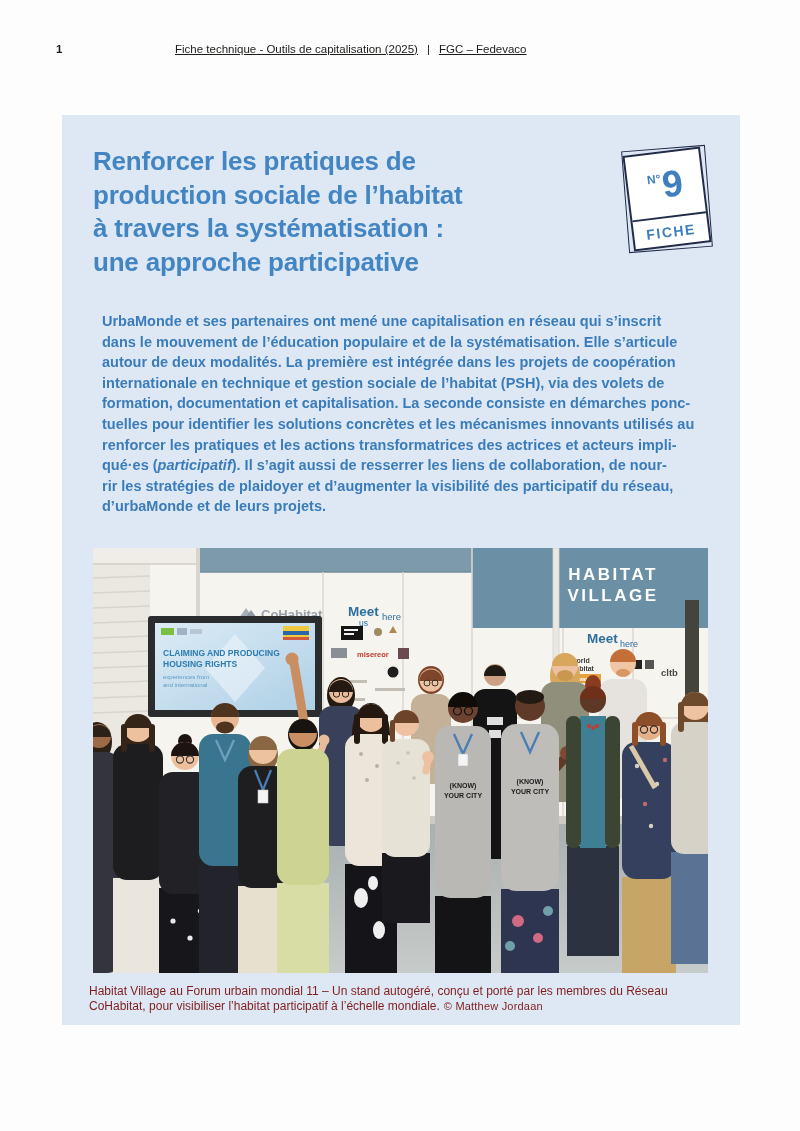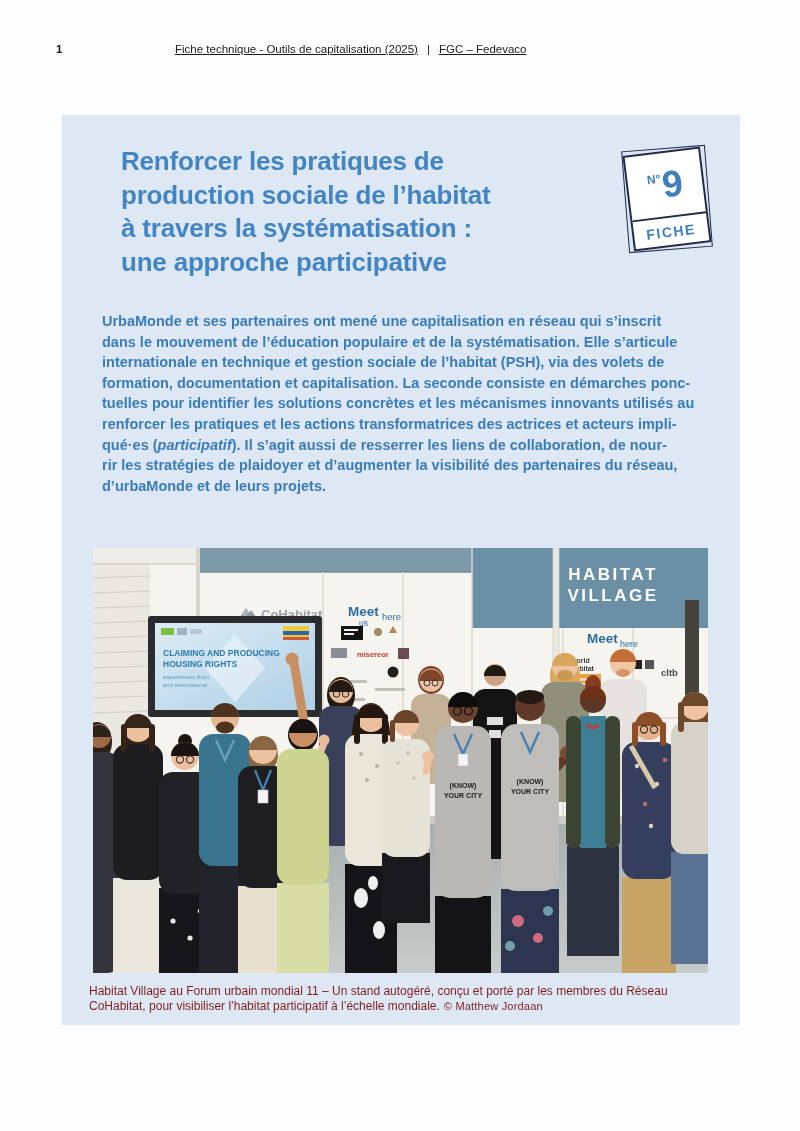--- a/index.html
+++ b/index.html
@@ -5,21 +5,21 @@
   html,body{margin:0;padding:0;}
   body{
     width:800px;height:1131px;position:relative;background:#fdfdfd;
     font-family:"Liberation Sans",sans-serif;overflow:hidden;
   }
   .header-num{position:absolute;left:56px;top:43px;font-size:11.5px;font-weight:bold;color:#1d1d1b;}
   .header-title{position:absolute;left:175px;top:43px;font-size:11.5px;color:#1d1d1b;}
   .header-title span{display:inline-block;text-decoration:underline;}
   .header-sep{margin:0 9px;color:#1d1d1b;}
   .card{position:absolute;left:62px;top:115px;width:678px;height:910px;background:#dee8f4;}
-  .title{position:absolute;left:31px;top:30px;font-size:26px;font-weight:bold;color:#4285c2;letter-spacing:-0.2px;margin-left:28px;}
+  .title{position:absolute;left:31px;top:30px;font-size:26px;font-weight:bold;color:#4285c2;letter-spacing:-0.2px;}
   .title div{line-height:33.5px;white-space:nowrap;}
   .badge-wrap{position:absolute;left:566px;top:36px;width:78px;height:96px;transform:rotate(-7deg);}
   .badge{position:absolute;inset:0;background:#ffffff;border:2.5px solid #202c49;display:flex;flex-direction:column;box-sizing:border-box;}
   .badge::after{content:"";position:absolute;inset:-5px;border:1.6px solid #202c49;transform:rotate(2.5deg);pointer-events:none;}
   .badge-top{flex:1;display:flex;align-items:center;justify-content:center;border-bottom:2.5px solid #202c49;}
   .badge-no{font-size:12px;font-weight:bold;color:#3f7fbe;margin-right:1px;position:relative;top:-7px;}
   .badge-9{font-size:37px;font-weight:bold;color:#3f7fbe;line-height:1;}
   .badge-fiche{height:27px;display:flex;align-items:center;justify-content:center;font-size:14px;font-weight:bold;color:#3f7fbe;letter-spacing:1.5px;}
   .para{position:absolute;left:31px;top:196px;width:622px;font-size:14.5px;font-weight:bold;color:#3a7cba;}
   .para div{line-height:20.6px;white-space:nowrap;margin-left:9px;}
@@ -53,26 +53,27 @@
         <span class="badge-no">N°</span>
         <span class="badge-9">9</span>
       </div>
       <div class="badge-fiche">FICHE</div>
     </div>
   </div>
 
   <div class="para">
       <div><span>UrbaMonde et ses partenaires ont mené une capitalisation en réseau qui s’inscrit</span></div>
       <div><span>dans le mouvement de l’éducation populaire et de la systématisation. Elle s’articule</span></div>
+      <div><span>autour de deux modalités. La première est intégrée dans les projets de coopération</span></div>
       <div><span>internationale en technique et gestion sociale de l’habitat (PSH), via des volets de</span></div>
       <div><span>formation, documentation et capitalisation. La seconde consiste en démarches ponc-</span></div>
       <div><span>tuelles pour identifier les solutions concrètes et les mécanismes innovants utilisés au</span></div>
       <div><span>renforcer les pratiques et les actions transformatrices des actrices et acteurs impli-</span></div>
       <div><span>qué·es (</span><span class="it">participatif</span><span>). Il s’agit aussi de resserrer les liens de collaboration, de nour-</span></div>
-      <div><span>rir les stratégies de plaidoyer et d’augmenter la visibilité des partenaires du réseau,</span></div>
+      <div><span>rir les stratégies de plaidoyer et d’augmenter la visibilité des participatif du réseau,</span></div>
       <div><span>d’urbaMonde et de leurs projets.</span></div>
     </div>
 
   <svg class="photo" viewBox="0 0 615 425" aria-label="group photo">
     <defs>
       <linearGradient id="floorG" x1="0" y1="0" x2="0" y2="1">
         <stop offset="0" stop-color="#a9b0b0"></stop>
           <stop offset="1" stop-color="#c7cbc9"></stop>
       </linearGradient>
       <linearGradient id="screenG" x1="0" y1="0" x2="1" y2="1">

